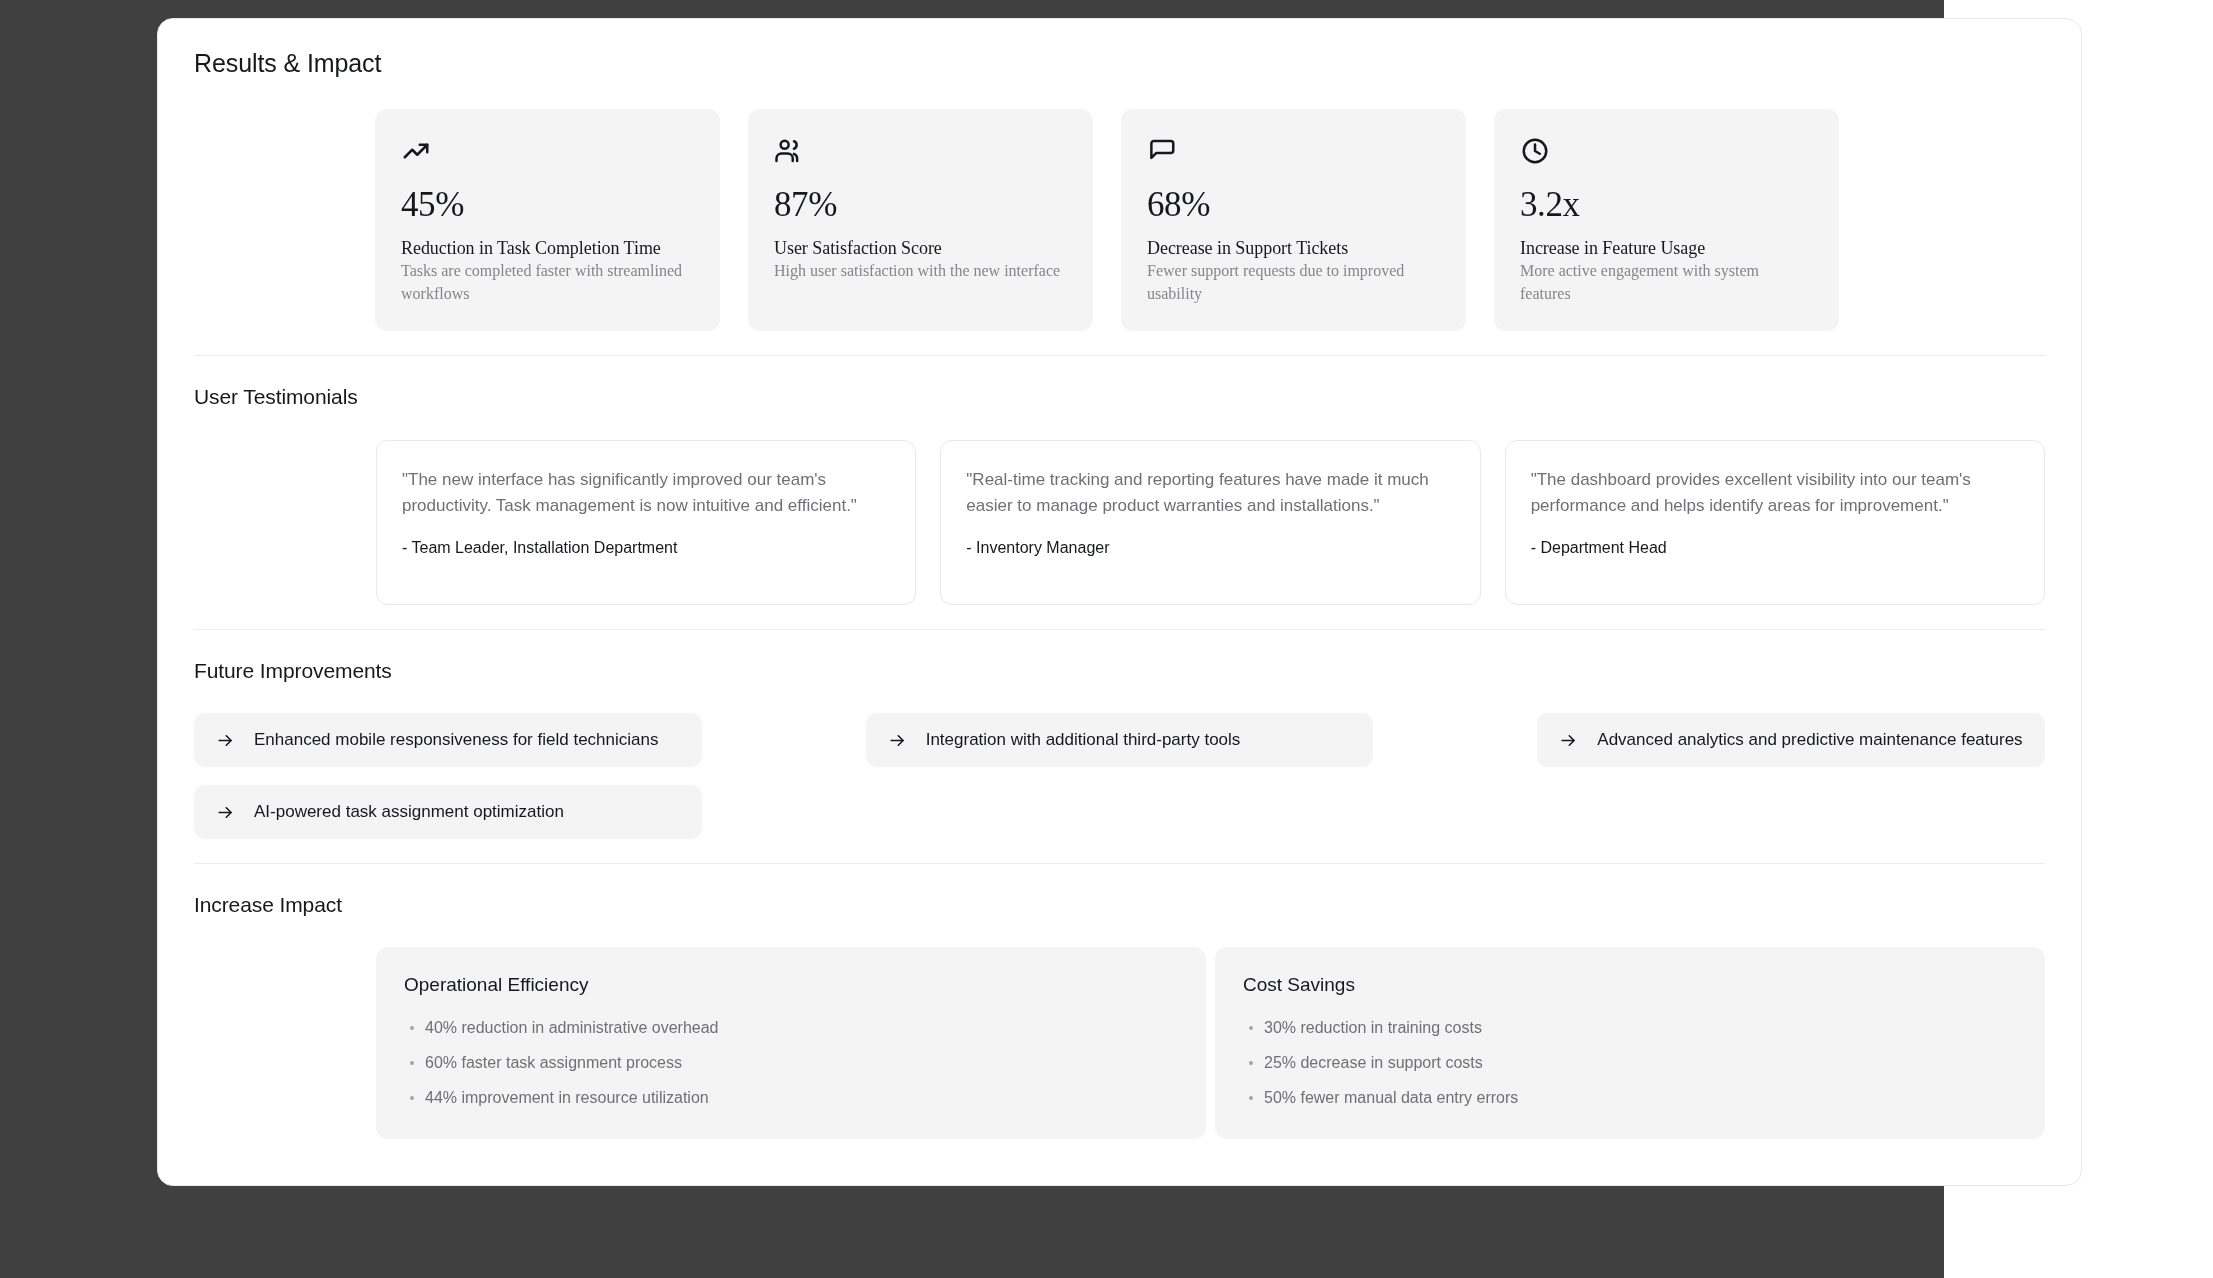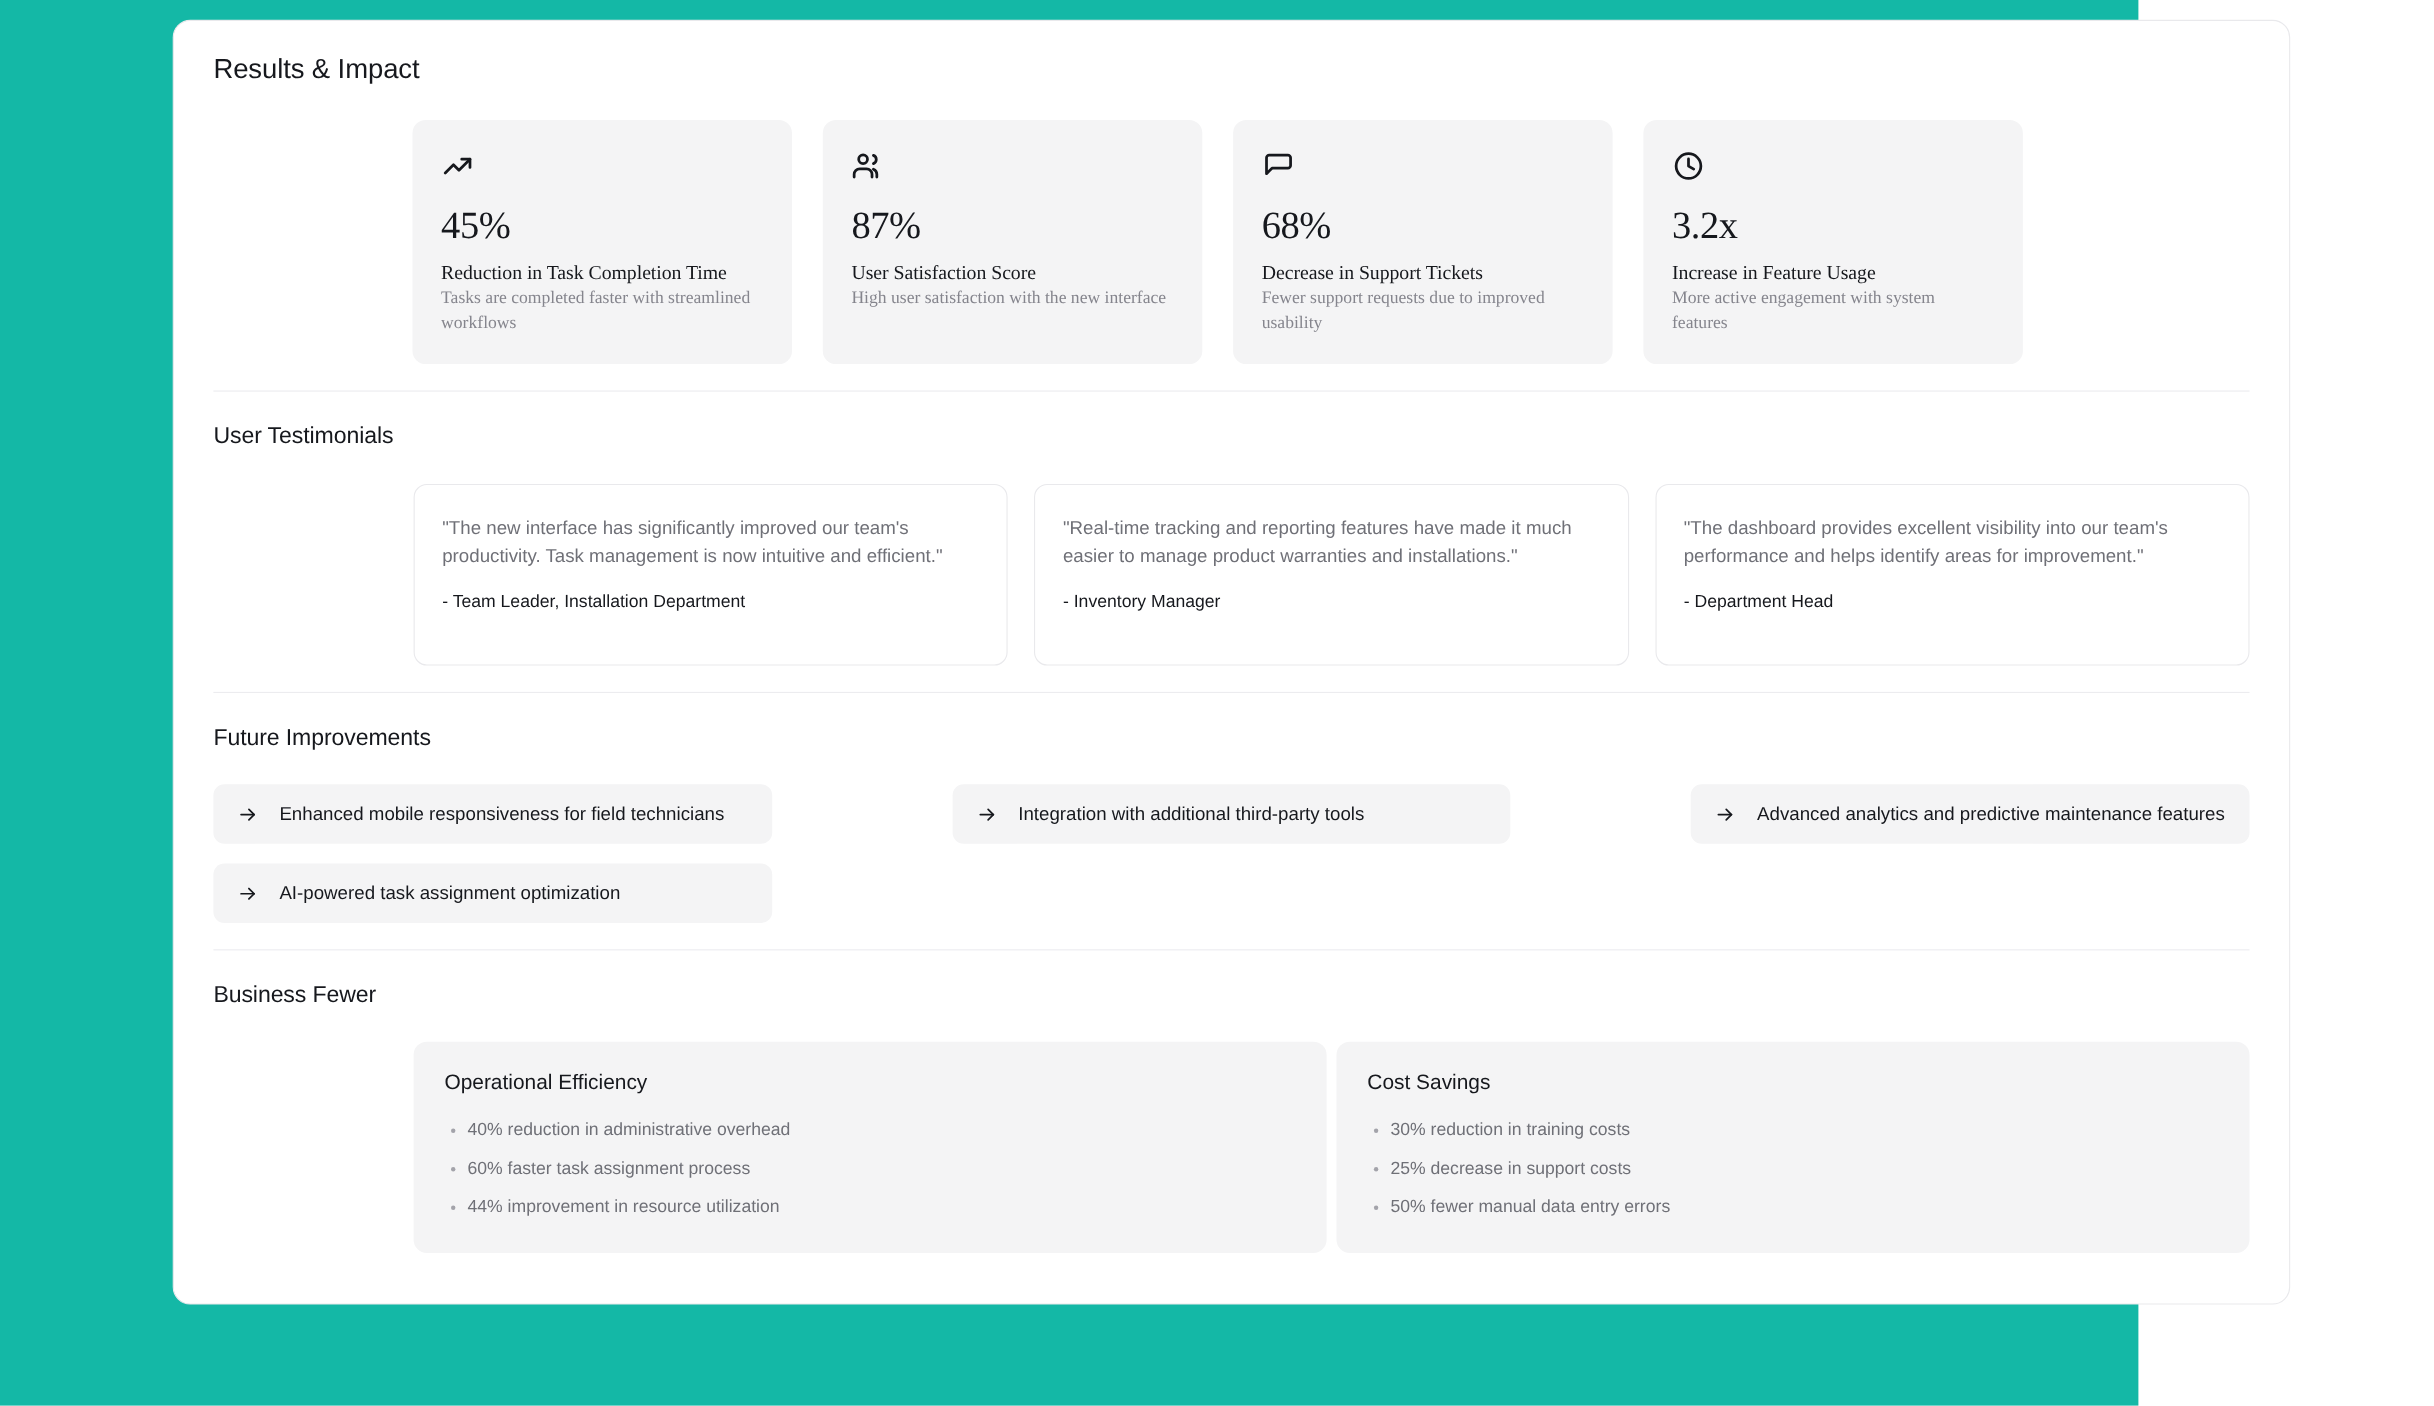--- a/index.html
+++ b/index.html
@@ -9,21 +9,21 @@
     height: 1278px;
     background: #ffffff;
     font-family: "Liberation Sans", sans-serif;
     -webkit-font-smoothing: antialiased;
   }
 
   .page {
     position: relative;
     width: 1944px;
     height: 1278px;
-    background: #14b8a6;
+    background: #404040;
     padding-left: 24px;
   }
 
   
   .report-card {
     position: absolute;
     left: 157px;
     top: 18px;
     width: 1925px;
     height: 1168px;
@@ -348,21 +348,21 @@
             <span class="improvement-label">AI-powered task assignment optimization</span>
           </div>
 
         </div>
       </div>
     </div>
 
     <div class="mt-sec">
       <div class="divider"></div>
       <div class="sec-pad-top">
-        <h2 class="section-title sub">Business Fewer</h2>
+        <h2 class="section-title sub">Increase Impact</h2>
 
         <div class="impact-grid">
 
           <div class="impact-card">
             <div class="impact-heading">Operational Efficiency</div>
             <ul class="impact-list">
               <li class="impact-list-item">40% reduction in administrative overhead</li>
               <li class="impact-list-item">60% faster task assignment process</li>
               <li class="impact-list-item">44% improvement in resource utilization</li>
             </ul>

